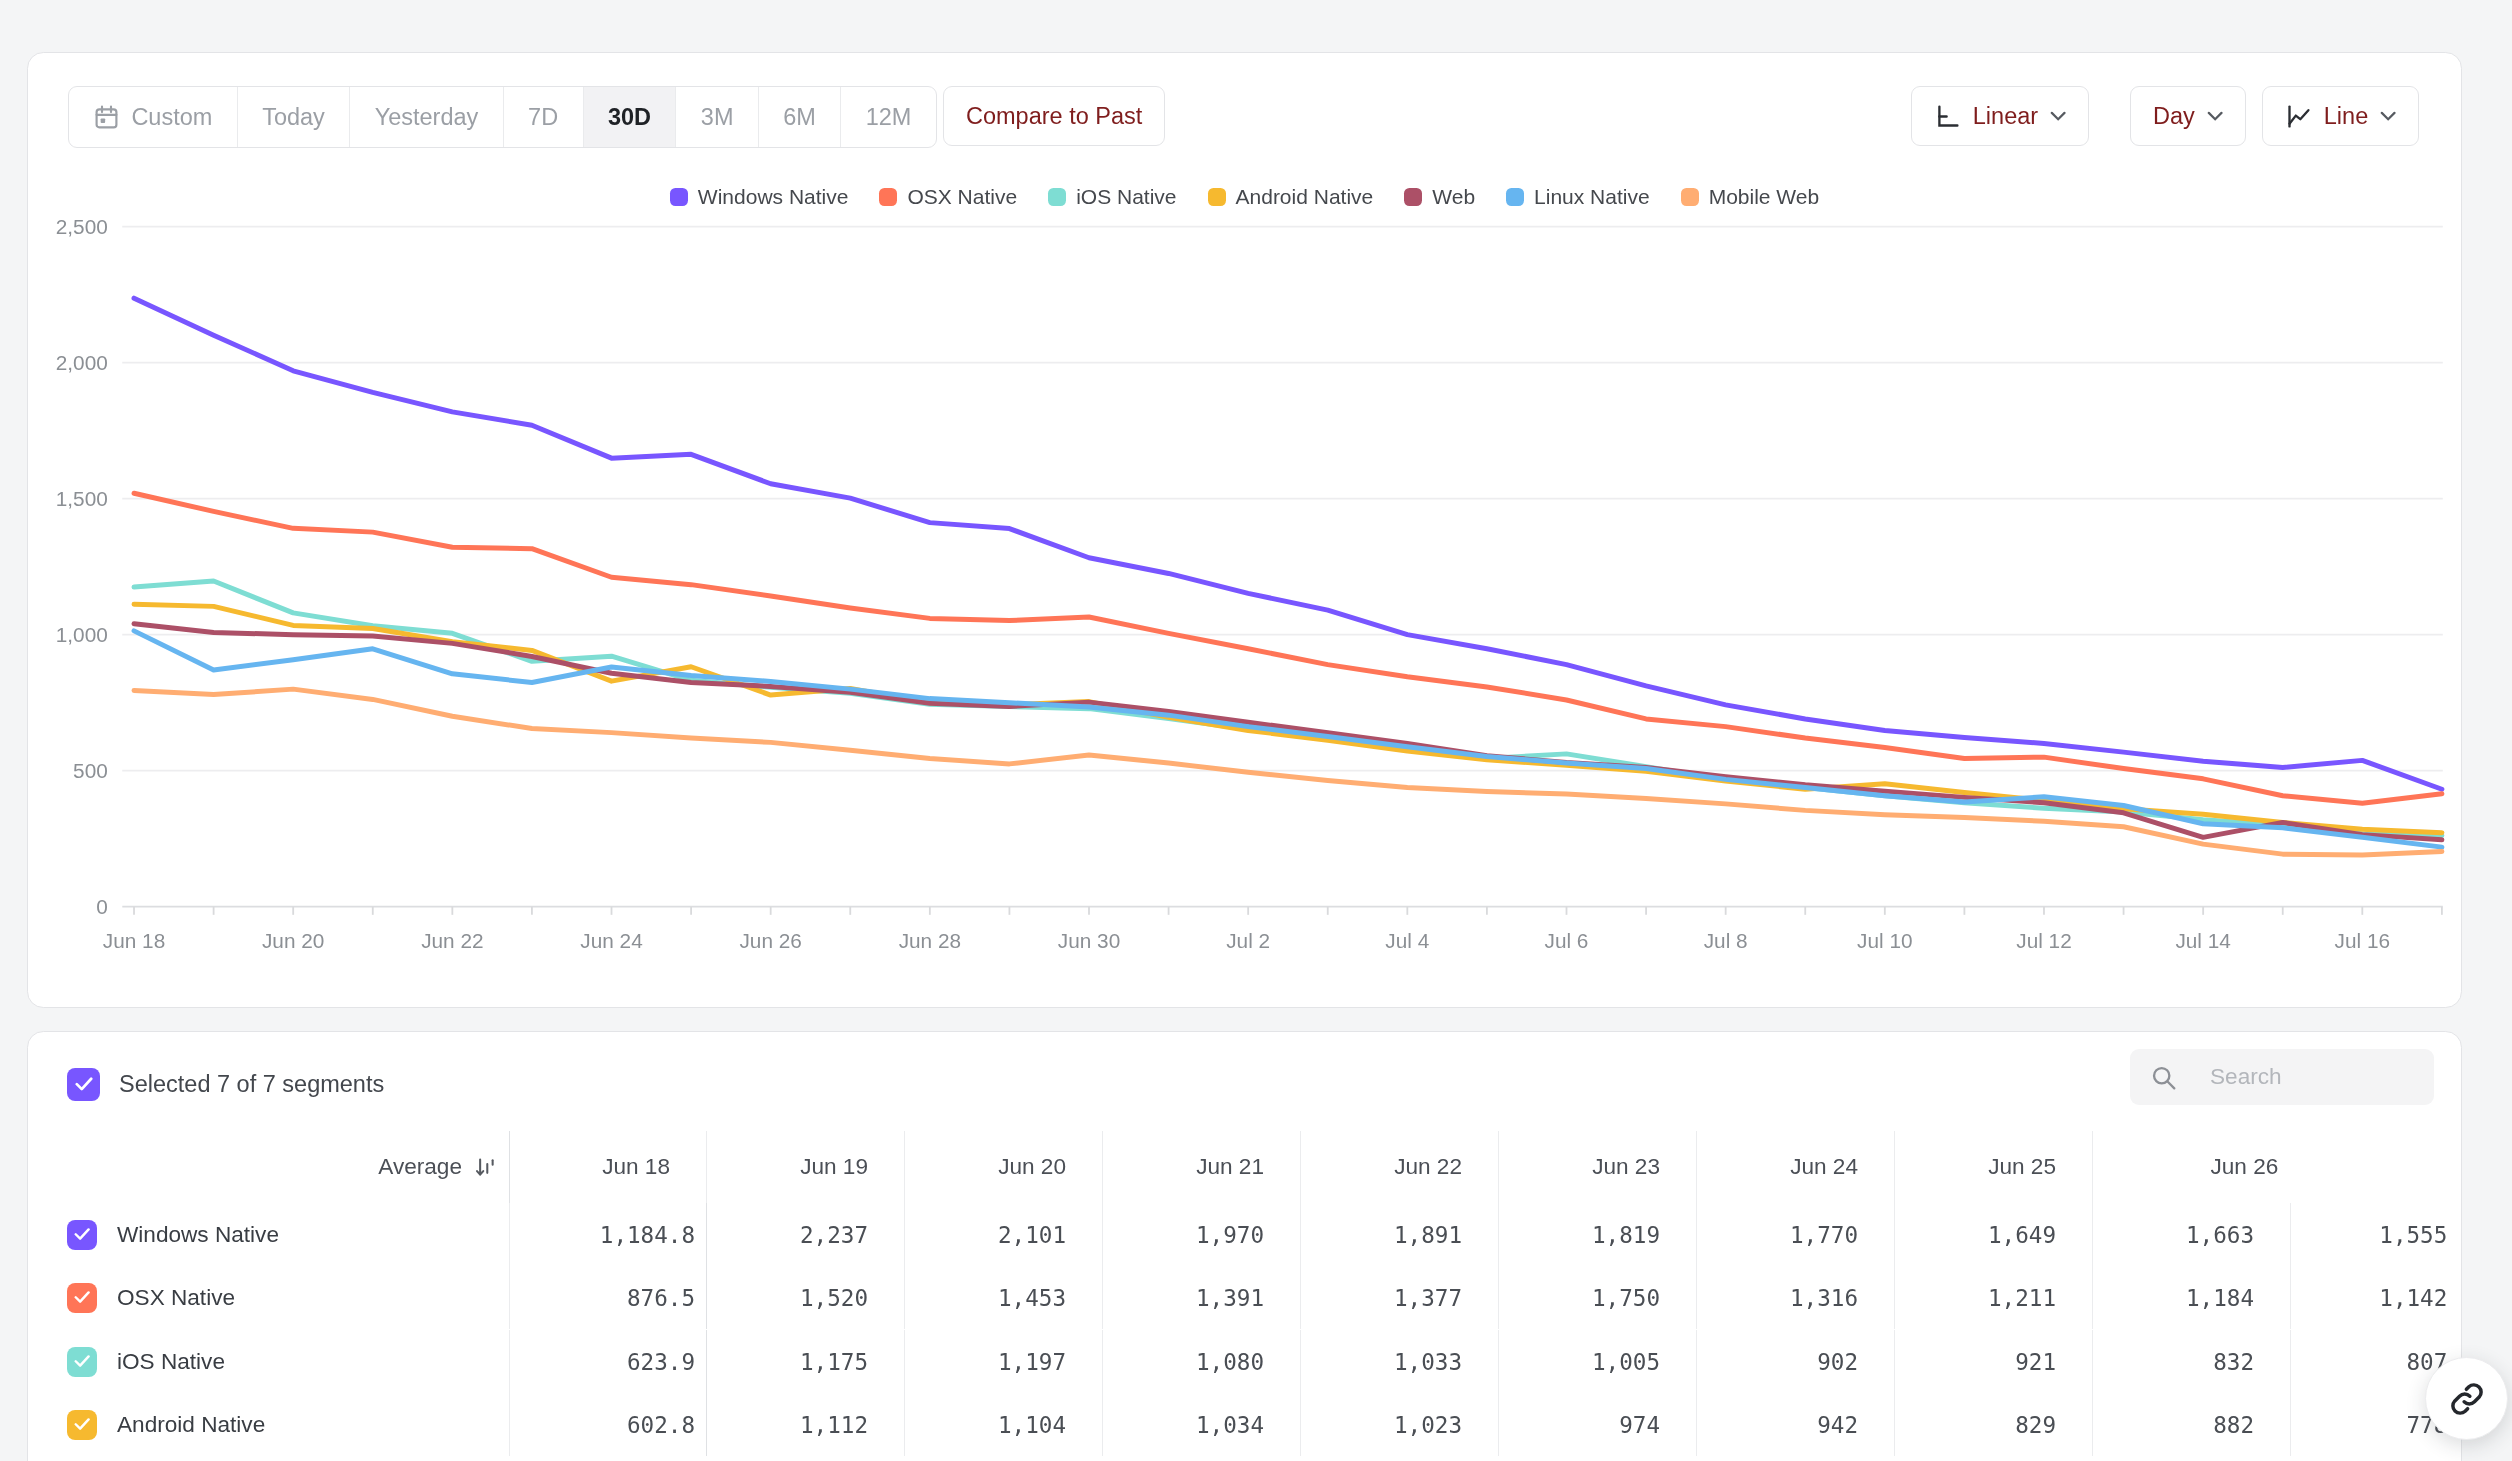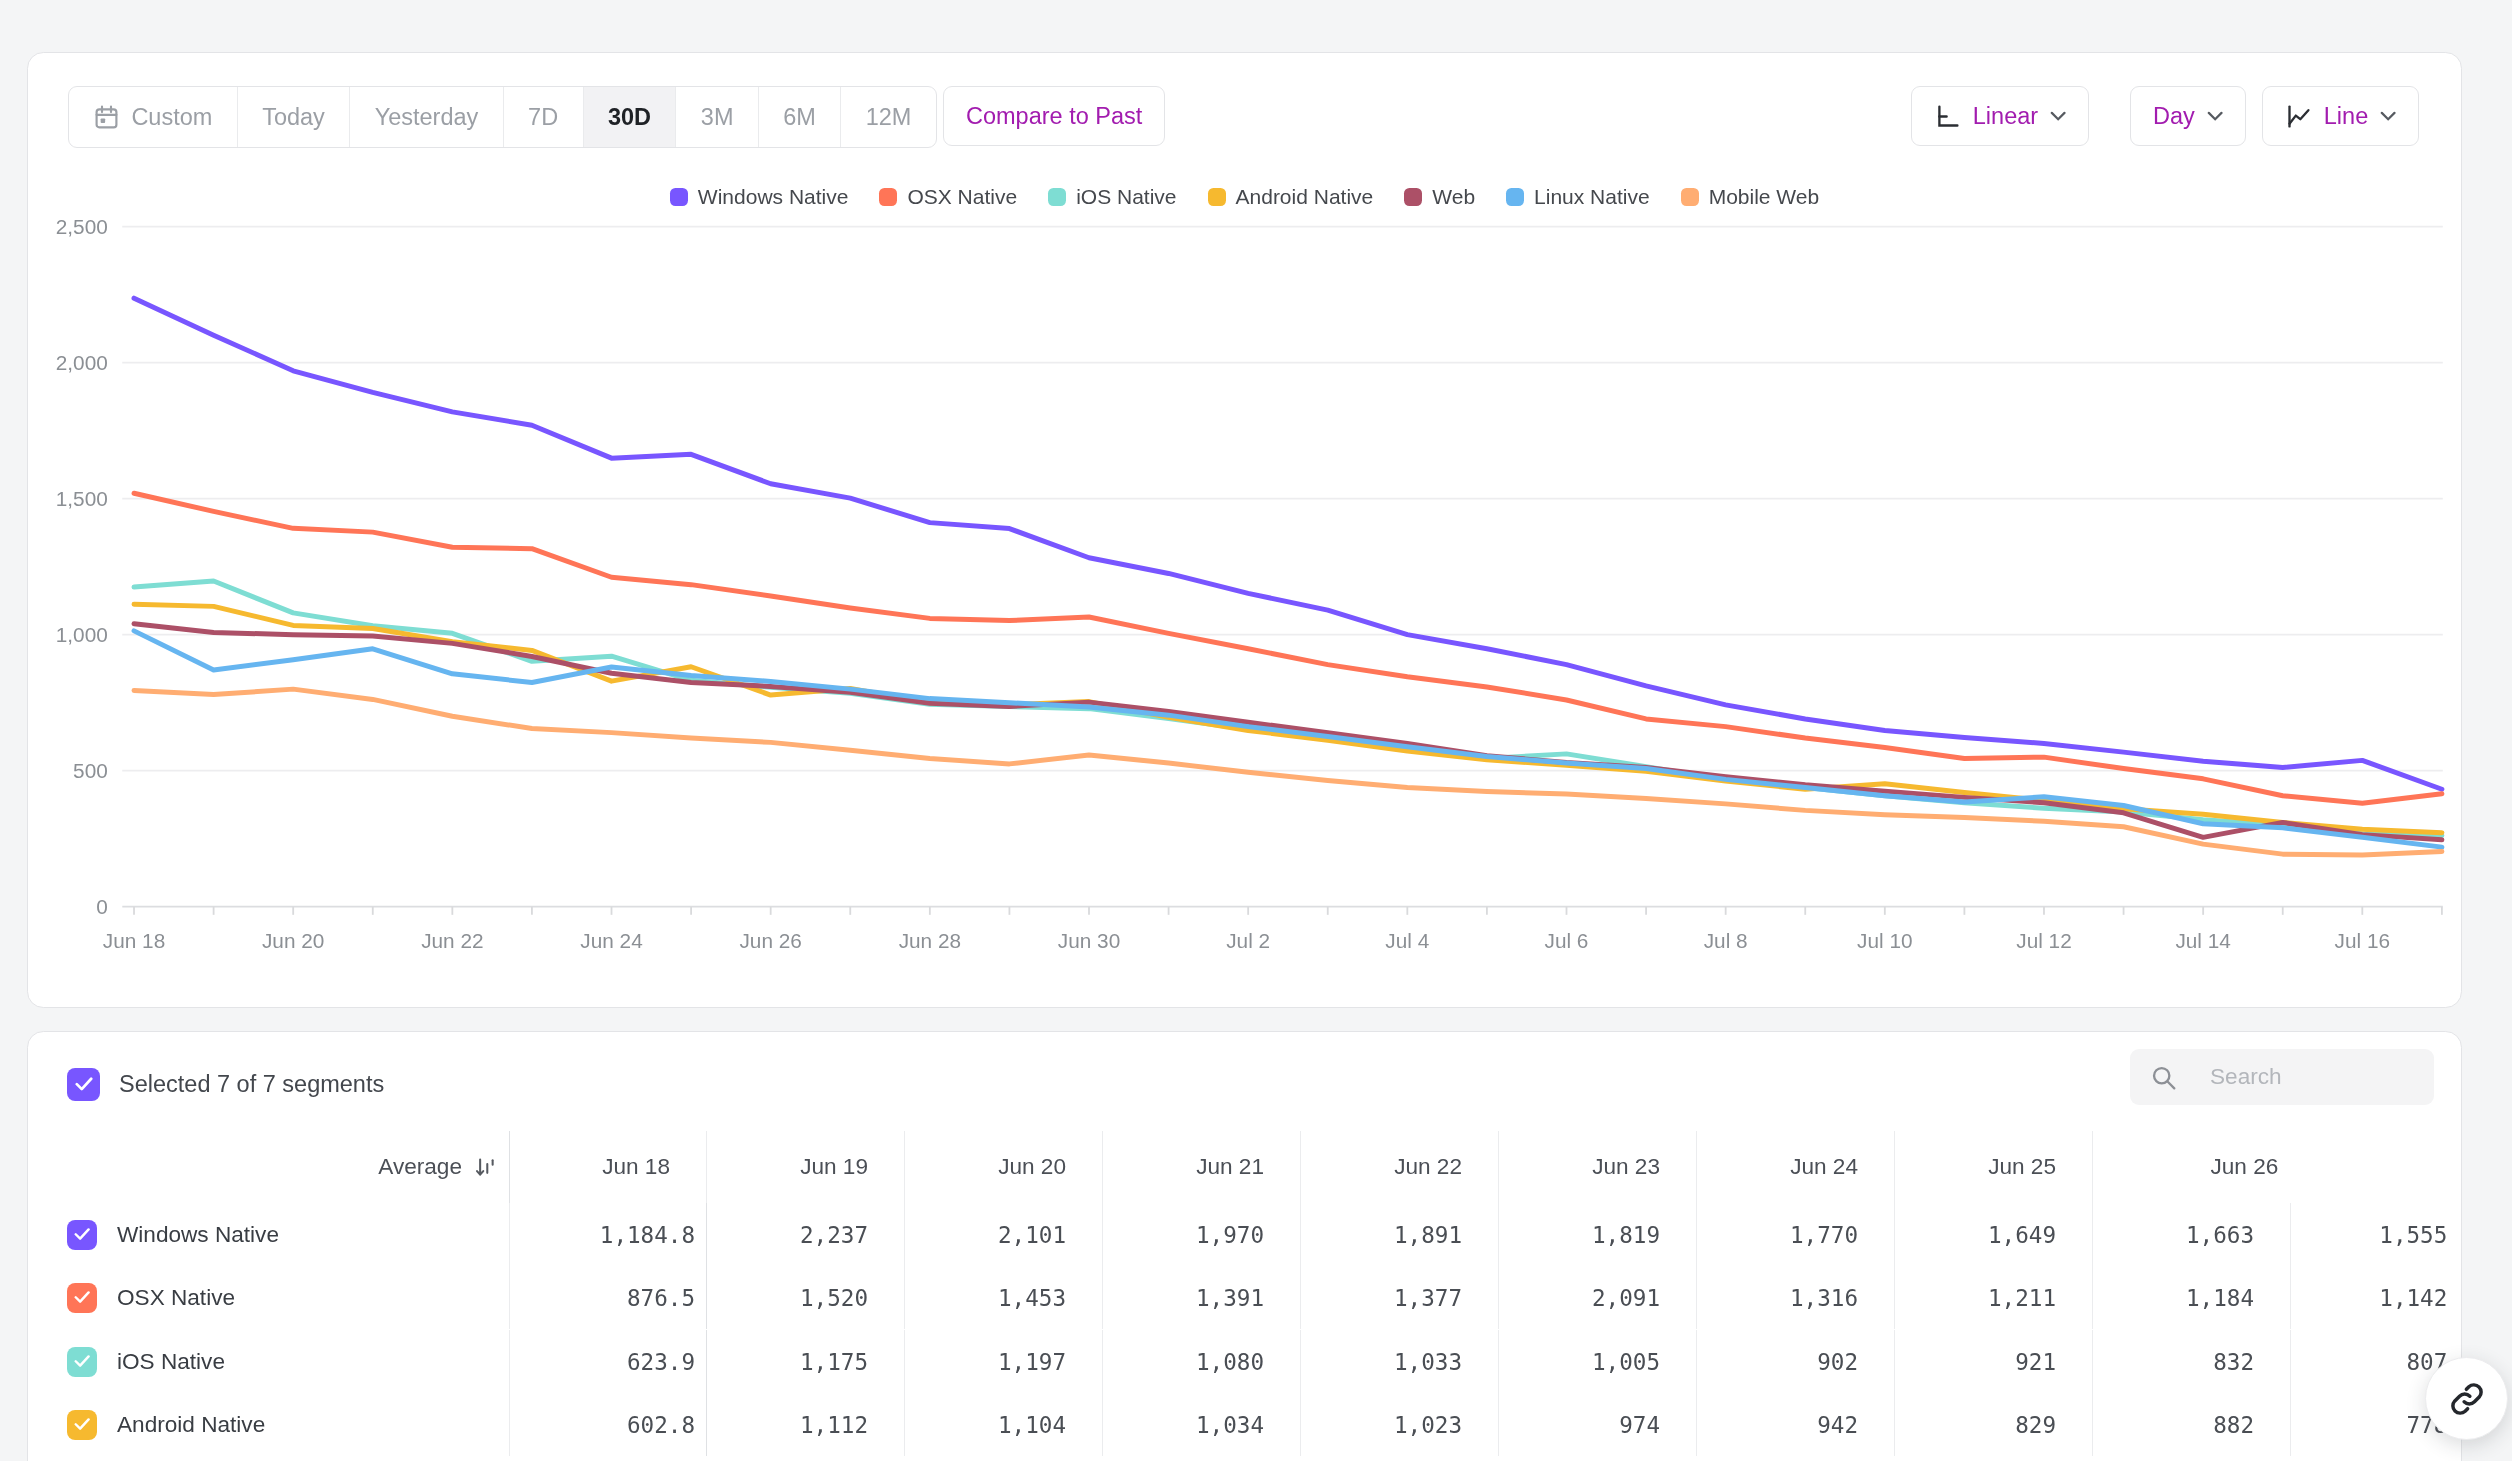--- a/index.html
+++ b/index.html
@@ -18,21 +18,21 @@
   .range-group{
     position:absolute;left:40px;top:33px;height:60px;display:flex;align-items:stretch;
     border:0.9px solid #e3e4e7;border-radius:9px;overflow:hidden;background:#fff;
   }
   .range-seg{display:flex;align-items:center;gap:11px;padding:0 24.4px;font-size:23.5px;color:#9b9fa5;cursor:pointer;white-space:nowrap;}
   .range-seg + .range-seg{border-left:0.9px solid #eaebed;}
   .range-seg.active{background:#f2f2f4;color:#1f2226;font-weight:700;}
   .btn{
     position:absolute;top:33px;height:60px;display:inline-flex;align-items:center;gap:11.8px;
     border:0.9px solid #e3e4e7;border-radius:9px;background:#fff;box-sizing:border-box;
-    font-size:23.5px;color:#a21caf;font-weight:500;padding:0 22px;cursor:pointer;white-space:nowrap;
+    font-size:23.5px;color:#7f1d1d;font-weight:500;padding:0 22px;cursor:pointer;white-space:nowrap;
   }
   #compare-btn{left:915px;}
   #scale-btn{left:1883px;}
   #interval-btn{left:2102px;}
   #charttype-btn{left:2234px;}
   .icon{display:inline-flex;align-items:center;justify-content:center;}
 
   
   #legend{position:absolute;left:0;right:0;top:132px;display:flex;justify-content:center;gap:31px;align-items:center;}
   .legend-item{display:flex;align-items:center;gap:10px;font-size:21px;color:#45484d;cursor:pointer;}
@@ -332,21 +332,21 @@
               <path d="M2 9 L7.5 14.5 L18 3"></path>
             </svg>
           </span>
           <span class="name">OSX Native</span>
         </div>
         <div class="cell avg mono">876.5</div>
         <div class="cell num mono">1,520</div>
         <div class="cell num mono">1,453</div>
         <div class="cell num mono">1,391</div>
         <div class="cell num mono">1,377</div>
-        <div class="cell num mono">2,091</div>
+        <div class="cell num mono">1,750</div>
         <div class="cell num mono">1,316</div>
         <div class="cell num mono">1,211</div>
         <div class="cell num mono">1,184</div>
         <div class="cell num mono last">1,142</div>
       </div>
       <div class="t-row" style="top: 298px; height: 63px;">
         <div class="cell first">
           <span class="cb cb-sm" style="background:#7EDDD3">
             <svg width="16.3" height="14.5" viewBox="0 0 20 18" fill="none" stroke="#fff" stroke-width="3" stroke-linecap="round" stroke-linejoin="round">
               <path d="M2 9 L7.5 14.5 L18 3"></path>

